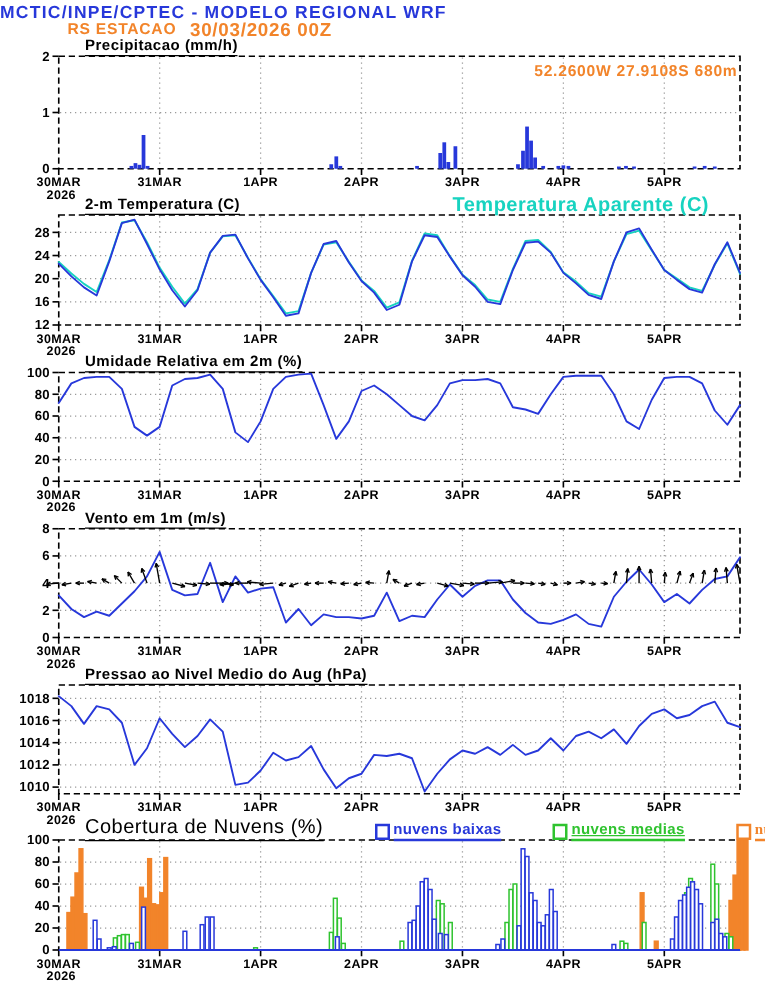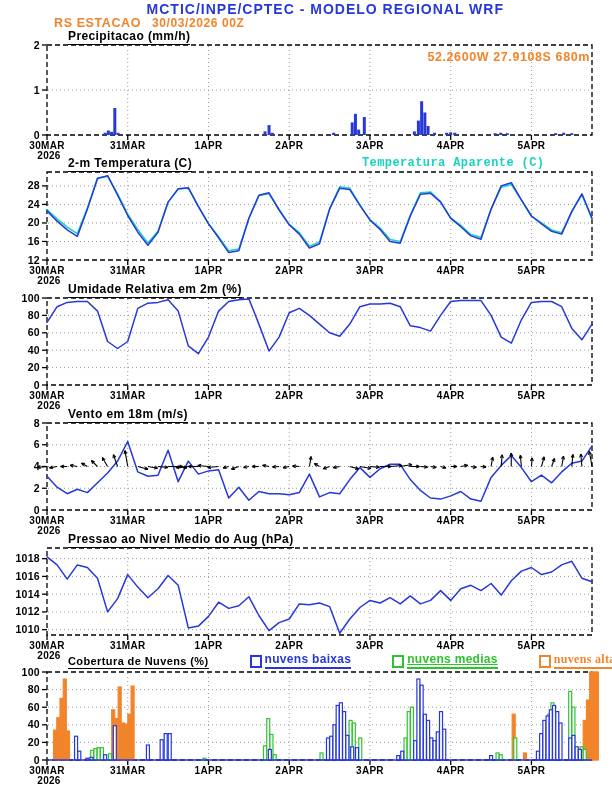--- a/index.html
+++ b/index.html
@@ -1,30 +1,30 @@
 <!DOCTYPE html>
 <html><head>
 <meta charset="utf-8">
 <style>
   html,body{margin:0;padding:0;}
   body{width:612px;height:792px;position:relative;background:#fff;
        font-family:"Liberation Sans",sans-serif;overflow:hidden;}
   .abs{position:absolute;}
   #charts{position:absolute;left:0;top:0;}
   #charts text{font-family:"Liberation Sans",sans-serif;}
-  .hdr1{top:1px;left:0;width:504px;text-align:right;font-size:14px;font-weight:bold;letter-spacing:1px;}
+  .hdr1{top:1px;left:0;width:504px;text-align:left;font-size:14px;font-weight:bold;letter-spacing:1px;}
   .station{top:16px;left:35px;font-size:12.5px;font-weight:bold;letter-spacing:.6px;margin-left:19px;}
-  .run{top:16px;left:152px;font-size:12px;font-weight:bold;letter-spacing:.6px;}
+  .run{top:16px;left:152px;font-size:15px;font-weight:bold;letter-spacing:.6px;}
   .loc{top:28px;right:22px;font-size:12.5px;font-weight:bold;letter-spacing:.6px;margin-top:22px;}
   .ptitle{left:68px;font-size:12px;font-weight:bold;letter-spacing:.4px;
           border-bottom:1.5px solid #000;padding-bottom:1px;color:#000;}
   .t-precip{top:29px}.t-temp{top:156px}.t-rh{top:282px}.t-wind{top:407px}.t-pres{top:532px}
-  .aparente{top:156px;left:362px;font-size:12px;font-weight:bold;letter-spacing:.4px;font-family:Liberation Mono, monospace;}
+  .aparente{top:156px;left:362px;font-size:16px;font-weight:bold;letter-spacing:.4px;}
   .cloudrow{top:653px;left:68px;display:flex;align-items:flex-end;gap:9px;}
-  .ctitle{font-size:11px;font-weight:bold;letter-spacing:.4px;border-bottom:1.5px solid #000;
+  .ctitle{font-size:16px;font-weight:normal;letter-spacing:.4px;border-bottom:1.5px solid #000;
           padding-bottom:1px;color:#000;white-space:nowrap;text-align:center;}
   .legend-item{display:flex;align-items:flex-end;gap:3px;font-size:12px;font-weight:bold;white-space:nowrap;margin-left:32px;}
   .lbox{width:8px;height:9px;border:2px solid;background:#fff;display:inline-block;margin-bottom:1px;}
   .legend-label{border-bottom:2px solid;line-height:1.15;letter-spacing:.3px;}
 </style>
 </head>
 <body>
 
 <svg id="charts" width="612" height="792">
     <line x1="127.74074074074075" y1="46" x2="127.74074074074075" y2="134" stroke="#9a9a9a" stroke-width="1" stroke-dasharray="1,3"></line>
@@ -533,21 +533,21 @@
 
 <div class="abs hdr1" style="color: rgb(39, 56, 218); border-color: rgb(39, 56, 218);">MCTIC/INPE/CPTEC - MODELO REGIONAL WRF</div>
 <div class="abs station" style="color: rgb(242, 132, 42); border-color: rgb(242, 132, 42);">RS ESTACAO</div>
 <div class="abs run" style="color: rgb(242, 132, 42); border-color: rgb(242, 132, 42);">30/03/2026 00Z</div>
 <div class="abs loc" style="color: rgb(242, 132, 42); border-color: rgb(242, 132, 42);">52.2600W 27.9108S 680m</div>
 
 <div class="abs ptitle t-precip">Precipitacao (mm/h)</div>
 <div class="abs ptitle t-temp">2-m Temperatura (C)</div>
 <div class="abs aparente" style="color: rgb(23, 211, 192); border-color: rgb(23, 211, 192);">Temperatura Aparente (C)</div>
 <div class="abs ptitle t-rh">Umidade Relativa em 2m (%)</div>
-<div class="abs ptitle t-wind">Vento em 18m (m/s)</div>
+<div class="abs ptitle t-wind">Vento em 1m (m/s)</div>
 <div class="abs ptitle t-pres">Pressao ao Nivel Medio do Aug (hPa)</div>
 
 <div class="abs cloudrow">
   <span class="ctitle">Cobertura de Nuvens (%)</span>
   <span class="legend-item">
     <span class="lbox" style="color: rgb(39, 56, 218); border-color: rgb(39, 56, 218);"></span>
     <span class="legend-label" style="color: rgb(39, 56, 218); border-color: rgb(39, 56, 218);">nuvens baixas</span>
   </span>
   <span class="legend-item">
     <span class="lbox" style="color: rgb(47, 195, 47); border-color: rgb(47, 195, 47);"></span>

